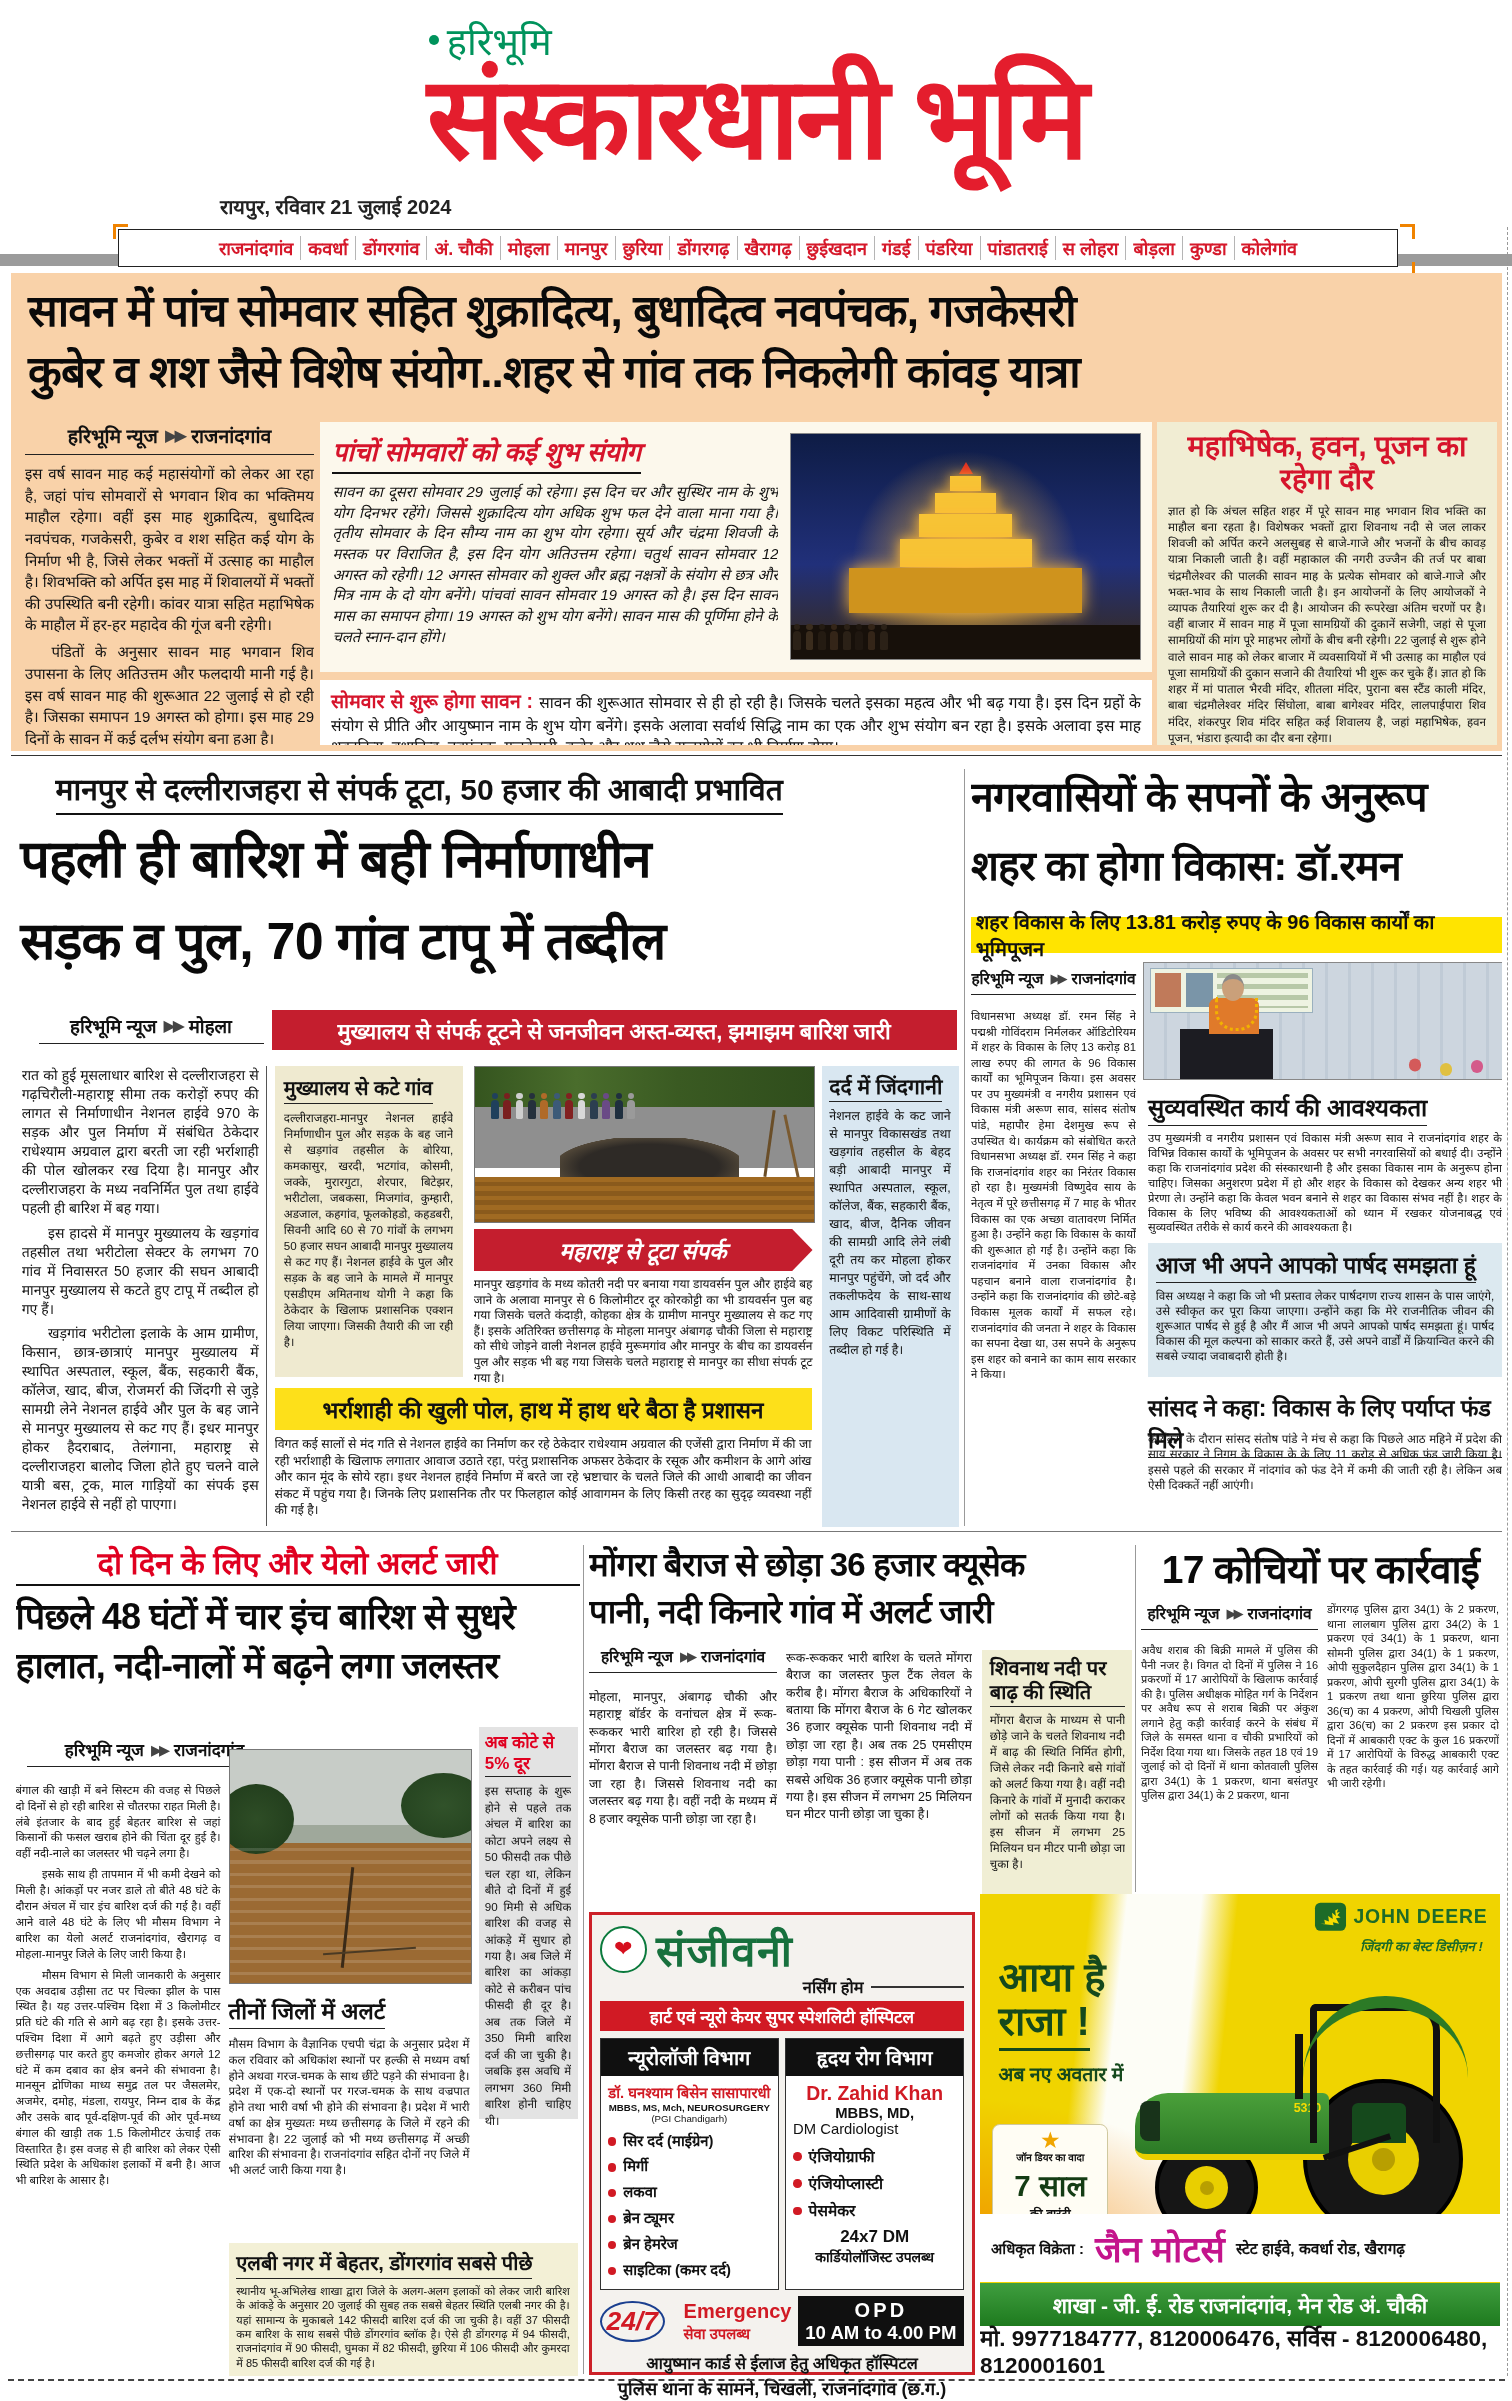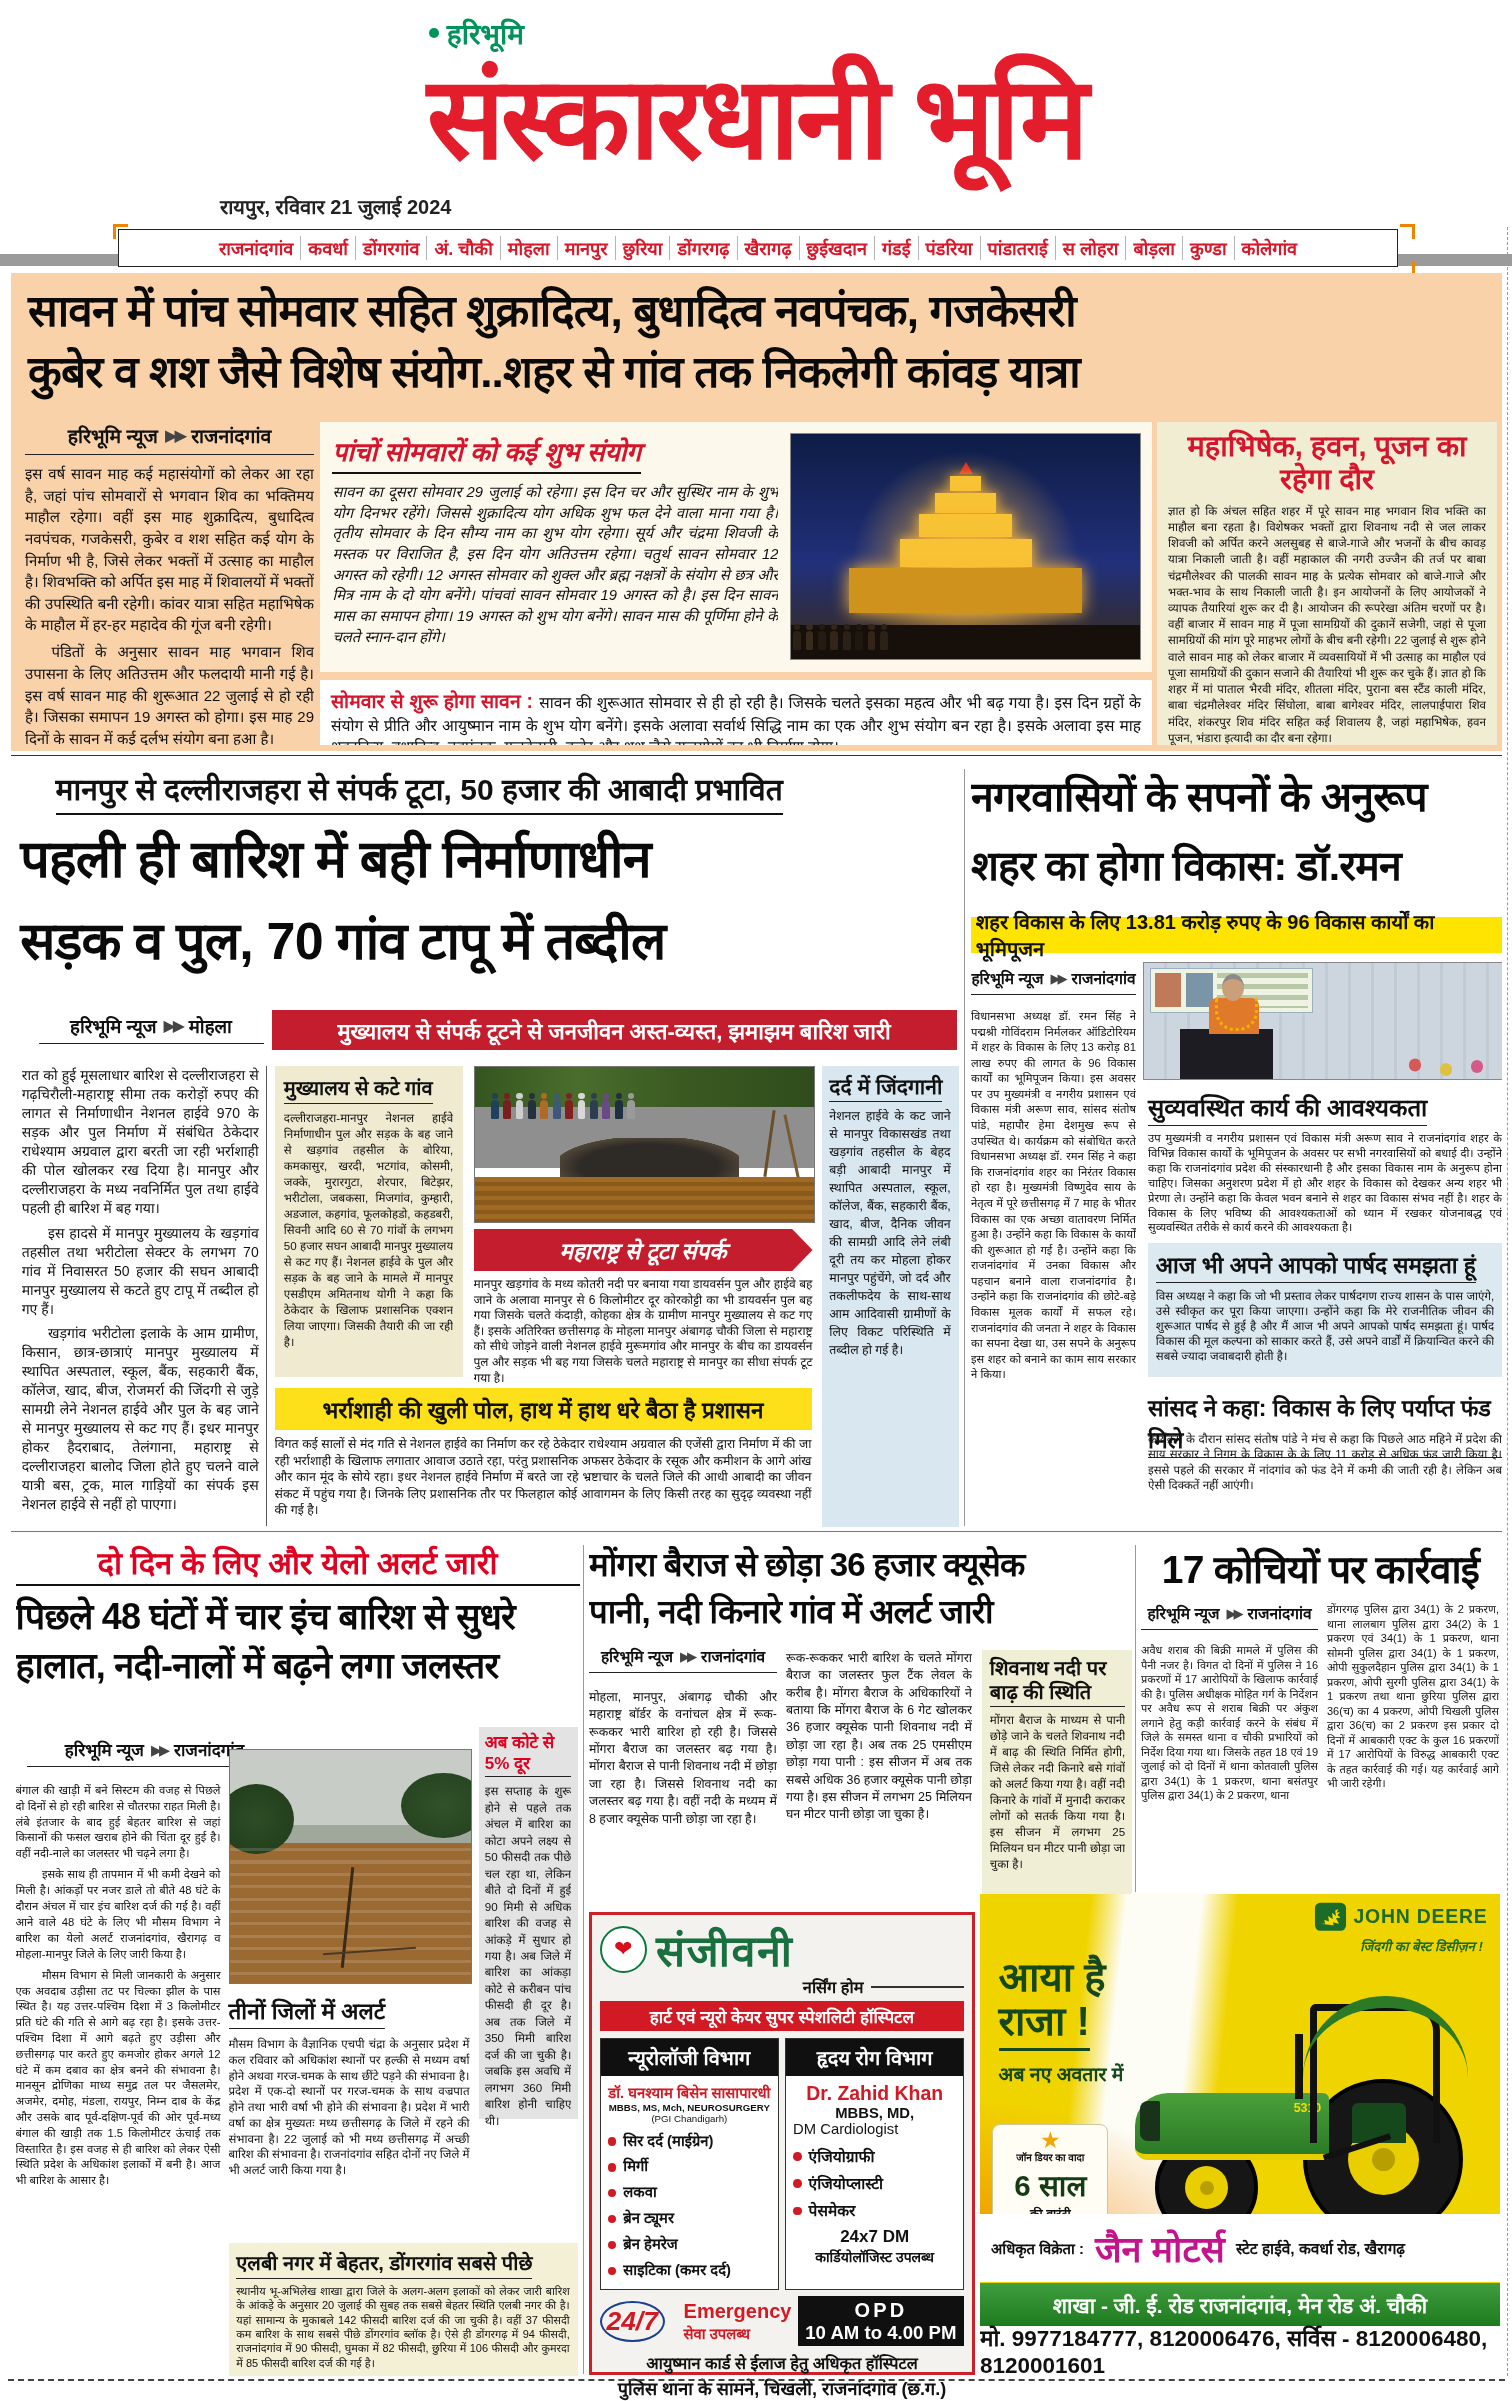--- a/index.html
+++ b/index.html
@@ -47,21 +47,21 @@
   .jd-hub-dot{border-radius:50%;background:#b89f00;}
   .vline{border-left:0.8px solid #999;}
 </style>
 </head>
 <body>
 
 <div class="page">
 
   <div class="abs" style="left:429px;top:14px;display:flex;align-items:center;gap:7.8px;">
     <span style="width:10px;height:10px;border-radius:50%;background:#00935c;display:inline-block;"></span>
-    <span style="font-size:28px;font-weight:700;color:#00935c;">हरिभूमि</span>
+    <span style="font-size:38px;font-weight:400;color:#00935c;">हरिभूमि</span>
   </div>
   <div class="abs" style="left:0;top:54px;width:1512px;text-align:center;font-size:115px;font-weight:800;color:#e41d2d;letter-spacing:-3.9px;line-height:1.12;">संस्कारधानी भूमि</div>
   <div class="abs" style="left:220px;top:193px;font-size:20px;font-weight:700;color:#222;">रायपुर, रविवार 21 जुलाई 2024</div>
 
   <div class="abs" style="left:0;top:254px;width:1512px;height:11.6px;background:#9b9b9b;"></div>
   <div class="abs navbox" style="left:118px;top:229px;width:1278px;height:36px;font-size:18px;font-weight:700;color:#d6182a;">
       <span class="nav-city">राजनांदगांव</span>
       <span class="nav-city">कवर्धा</span>
       <span class="nav-city">डोंगरगांव</span>
       <span class="nav-city">अं. चौकी</span>
@@ -399,21 +399,21 @@
       <div class="abs" style="left:183px;bottom:160px;width:7.8px;height:65px;background:#111;"></div>
       <div class="abs" style="right:51px;bottom:116px;width:116px;height:132px;border:7.8px solid #111;border-bottom:none;border-radius:6.2px 26.4px 0 0;"></div>
       <div class="abs" style="right:85px;bottom:116px;width:54px;height:40px;background:#15491c;border-radius:6.2px 6.2px 0 0;"></div>
       <div class="abs" style="right:23px;bottom:169px;width:165px;height:82px;border-top:12.4px solid #2c7a26;border-radius:82px 82px 0 0;"></div>
       <div class="abs" style="left:210px;bottom:109px;width:70px;height:6.2px;background:#111;transform:rotate(-18deg);"></div>
     </div>
 
     <div class="abs" style="left:12.4px;top:230px;width:116px;background:#fffdf4;border:1.6px solid #cfc89e;border-radius:7.8px;text-align:center;padding:4.7px;box-sizing:border-box;">
       <div style="font-size:23px;color:#f0a500;line-height:0.9;">★</div>
       <div style="font-size:10px;font-weight:700;">जॉन डियर का वादा</div>
-      <div style="font-size:29.5px;font-weight:900;color:#143c14;">6 साल</div>
+      <div style="font-size:29.5px;font-weight:900;color:#143c14;">7 साल</div>
       <div style="font-size:12.4px;font-weight:800;">की वारंटी</div>
     </div>
 
     <div class="abs" style="left:0;bottom:92px;width:520px;height:68px;background:#fff;display:flex;align-items:center;gap:11px;padding:0 11px;box-sizing:border-box;">
       <span style="font-size:14.8px;font-weight:800;">अधिकृत विक्रेता :</span>
       <span style="font-size:36px;font-weight:900;color:#c4148c;">जैन मोटर्स</span>
       <span style="font-size:15.5px;font-weight:800;">स्टेट हाईवे, कवर्धा रोड, खैरागढ़</span>
     </div>
     <div class="abs" style="left:0;bottom:48px;width:520px;height:43px;background:linear-gradient(#3f9e3f,#1e7a1e);color:#fff;font-size:21px;font-weight:800;display:flex;align-items:center;justify-content:center;">शाखा - जी. ई. रोड राजनांदगांव, मेन रोड अं. चौकी</div>
     <div class="abs" style="left:0;bottom:0;width:520px;height:48px;background:#fff;font-size:22.5px;font-weight:900;display:flex;align-items:center;justify-content:center;">मो. 9977184777, 8120006476, सर्विस - 8120006480, 8120001601</div>

